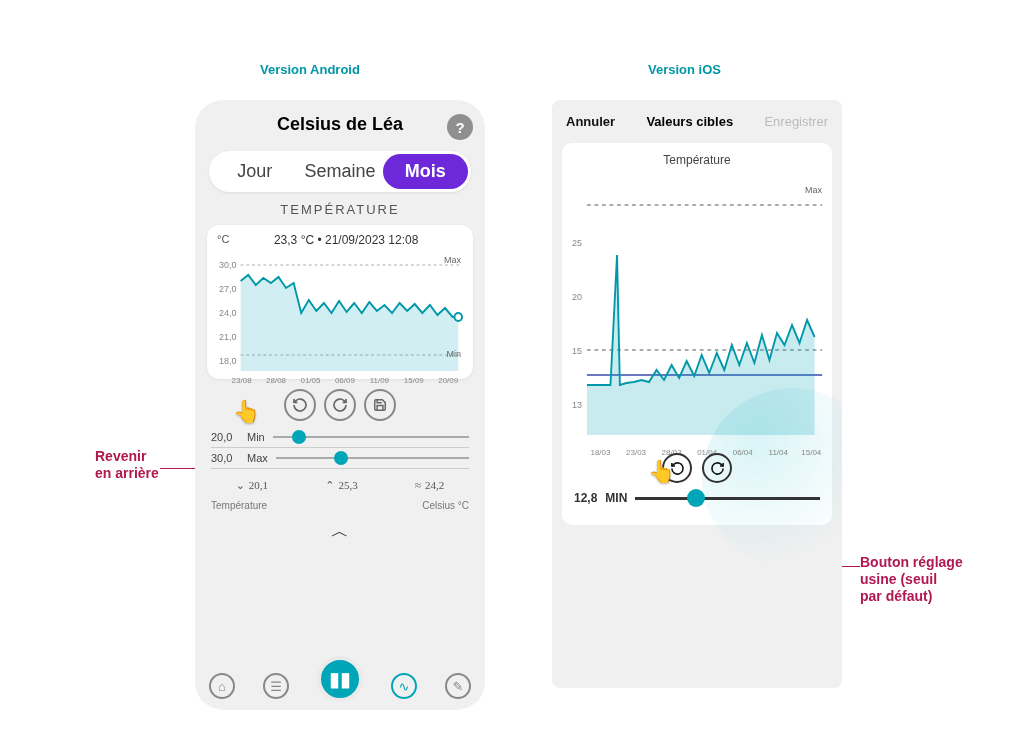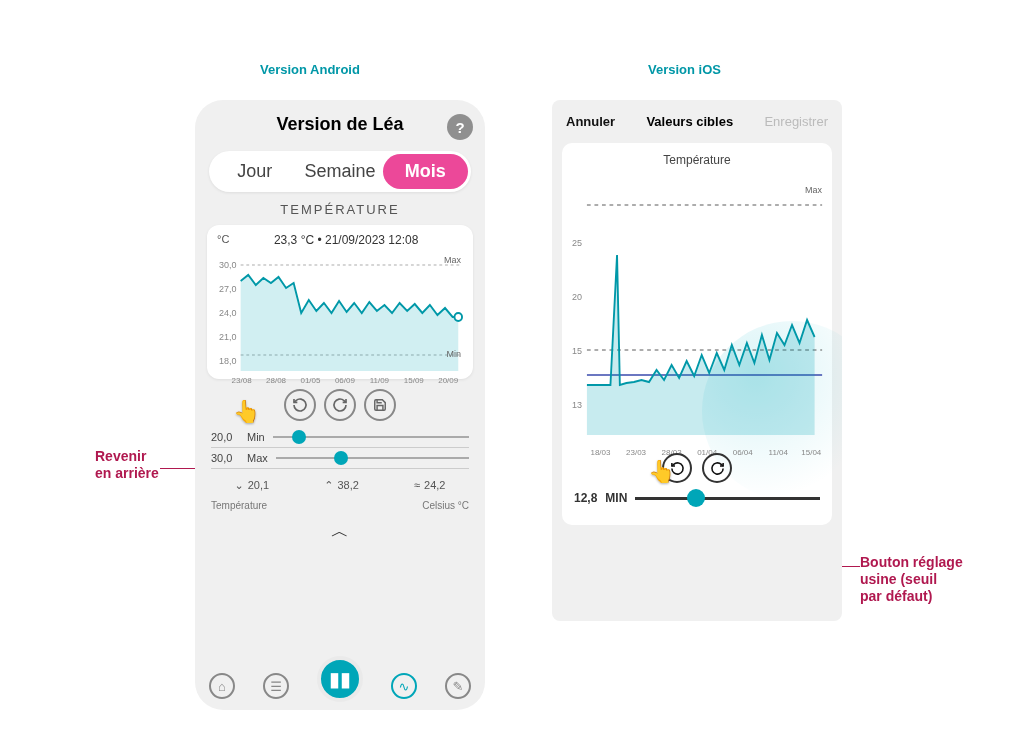--- a/index.html
+++ b/index.html
@@ -1,29 +1,29 @@
 <!DOCTYPE html>
 <html><head>
 <meta charset="utf-8">
 <style>
   * { box-sizing: border-box; margin: 0; padding: 0; }
   body { font-family: -apple-system, Helvetica, Arial, sans-serif; background: #fff; width: 1024px; height: 748px; position: relative; }
   .version-label { color: #0097a7; font-weight: 600; font-size: 13px; text-align: center; position: absolute; }
   .phone { position: absolute; background: #f0f0f0; border-radius: 28px; overflow: hidden; }
   .phone-android { left: 195px; top: 100px; width: 290px; height: 610px; }
-  .phone-ios { left: 552px; top: 100px; width: 290px; height: 521px; border-radius: 8px; }
+  .phone-ios { left: 552px; top: 100px; width: 290px; height: 588px; border-radius: 8px; }
 
   .android-header { padding: 14px 12px 6px; text-align: center; position: relative; }
   .android-title { font-weight: 700; font-size: 18px; }
   .android-sub { font-size: 14px; color: #555; }
   .help-btn { position: absolute; right: 12px; top: 14px; width: 26px; height: 26px; border-radius: 50%; background: #8f8f8f; color: #fff; display: flex; align-items: center; justify-content: center; font-weight: 700; font-size: 15px; }
 
   .segmented { margin: 10px 14px; background: #fff; border-radius: 22px; display: flex; padding: 3px; box-shadow: 0 1px 3px rgba(0,0,0,.08); }
   .seg-item { flex: 1; text-align: center; padding: 7px 0; font-size: 18px; color: #444; border-radius: 18px; }
-  .seg-item.active { background: #ec4899; color: #fff; font-weight: 600; }
+  .seg-item.active { background: #6d28d9; color: #fff; font-weight: 600; }
 
   .panel-title { text-align: center; font-size: 13px; letter-spacing: 2px; color: #555; margin-top: 8px; }
   .chart-card { background: #fff; margin: 8px 12px 0; border-radius: 12px; padding: 8px 10px 6px; box-shadow: 0 1px 3px rgba(0,0,0,.08); }
   .current-line { font-size: 12px; color: #333; text-align: center; }
   .unit-left { float: left; font-size: 11px; color: #555; }
   .chart-area { position: relative; height: 120px; margin-top: 6px; }
   .ytick { position: absolute; left: 2px; font-size: 9px; color: #888; transform: translateY(-50%); }
   .xtick { position: absolute; bottom: -12px; font-size: 8px; color: #888; transform: translateX(-50%); }
   .maxlbl, .minlbl { position: absolute; right: 2px; font-size: 9px; color: #666; }
   .maxlbl { top: 2px; } .minlbl { bottom: 14px; }
@@ -32,21 +32,21 @@
   .btn-row { display: flex; justify-content: center; gap: 8px; margin: 10px 0 6px; }
   .round-btn { width: 32px; height: 32px; border-radius: 50%; border: 2px solid #888; display: flex; align-items: center; justify-content: center; color: #666; }
   .cursor-hand { position: absolute; font-size: 22px; pointer-events: none; filter: drop-shadow(0 1px 1px rgba(0,0,0,.3)); }
 
   .slider-block { margin: 0 16px; }
   .slider-row { display: flex; align-items: center; gap: 8px; padding: 4px 0; border-bottom: 1px solid #ccc; font-size: 11px; color: #444; }
   .slider-val { width: 28px; }
   .slider-track { flex: 1; height: 2px; background: #aaa; position: relative; }
   .slider-thumb { position: absolute; top: -6px; width: 14px; height: 14px; background: #00a6b8; border-radius: 50%; }
 
-  .stats-row { display: flex; justify-content: space-around; margin: 10px 12px 0; font-size: 11px; color: #555; }
+  .stats-row { display: flex; justify-content: space-around; margin: 10px 12px 0; font-size: 11px; color: #555; font-family: Liberation Serif, serif; }
   .stat-item::before { content: attr(data-arrow); margin-right: 4px; }
   .footer-row { display: flex; justify-content: space-between; margin: 8px 16px; font-size: 10px; color: #777; }
   .chevron-up { text-align: center; font-size: 18px; color: #333; margin-top: 4px; }
   .tabbar { position: absolute; bottom: 8px; left: 0; right: 0; display: flex; justify-content: space-around; align-items: center; }
   .tab-icon { width: 26px; height: 26px; border: 2px solid #888; border-radius: 50%; display: flex; align-items: center; justify-content: center; font-size: 13px; color: #888; }
   .tab-center { width: 46px; height: 46px; border-radius: 50%; background: #00a6b8; border: 4px solid #eaeaea; display: flex; align-items: center; justify-content: center; color: #fff; font-size: 20px; margin-top: -14px; }
   .tab-active { border-color: #00a6b8; color: #00a6b8; }
 
   .ios-header { display: flex; justify-content: space-between; padding: 14px 14px 6px; font-size: 13px; }
   .ios-cancel { color: #111; font-weight: 600; }
@@ -78,21 +78,21 @@
 en arrière</div>
 <div class="callout-line" style="left:160px; top:468px; width:130px;"></div>
 
 <div class="callout" style="left:860px; top:554px; white-space:pre-line;">Bouton réglage
 usine (seuil
 par défaut)</div>
 <div class="callout-line rev" style="left:720px; top:566px; width:140px;"></div>
 
 <div class="phone phone-android">
   <div class="android-header">
-    <div class="android-title">Version de Léa</div>
+    <div class="android-title">Celsius de Léa</div>
     <div class="help-btn">?</div>
   </div>
   <div class="segmented">
     <div class="seg-item">Jour</div>
     <div class="seg-item">Semaine</div>
     <div class="seg-item active">Mois</div>
   </div>
   <div class="panel-title">TEMPÉRATURE</div>
   <div class="chart-card">
     <div class="current-line">
@@ -156,21 +156,21 @@
     <div class="slider-row">
       <span class="slider-val">30,0</span>
       <span>Max</span>
       <div class="slider-track">
           <div class="slider-thumb" style="left:30%"></div>
         </div>
     </div>
   </div>
   <div class="stats-row">
     <span class="stat-item" data-arrow="⌄">20,1</span>
-    <span class="stat-item" data-arrow="⌃">38,2</span>
+    <span class="stat-item" data-arrow="⌃">25,3</span>
     <span class="stat-item" data-arrow="≈">24,2</span>
   </div>
   <div class="footer-row">
     <span>Température</span>
     <span>Celsius °C</span>
   </div>
   <div class="chevron-up">︿</div>
   <div class="tabbar">
     <div class="tab-icon">⌂</div>
     <div class="tab-icon">☰</div>

